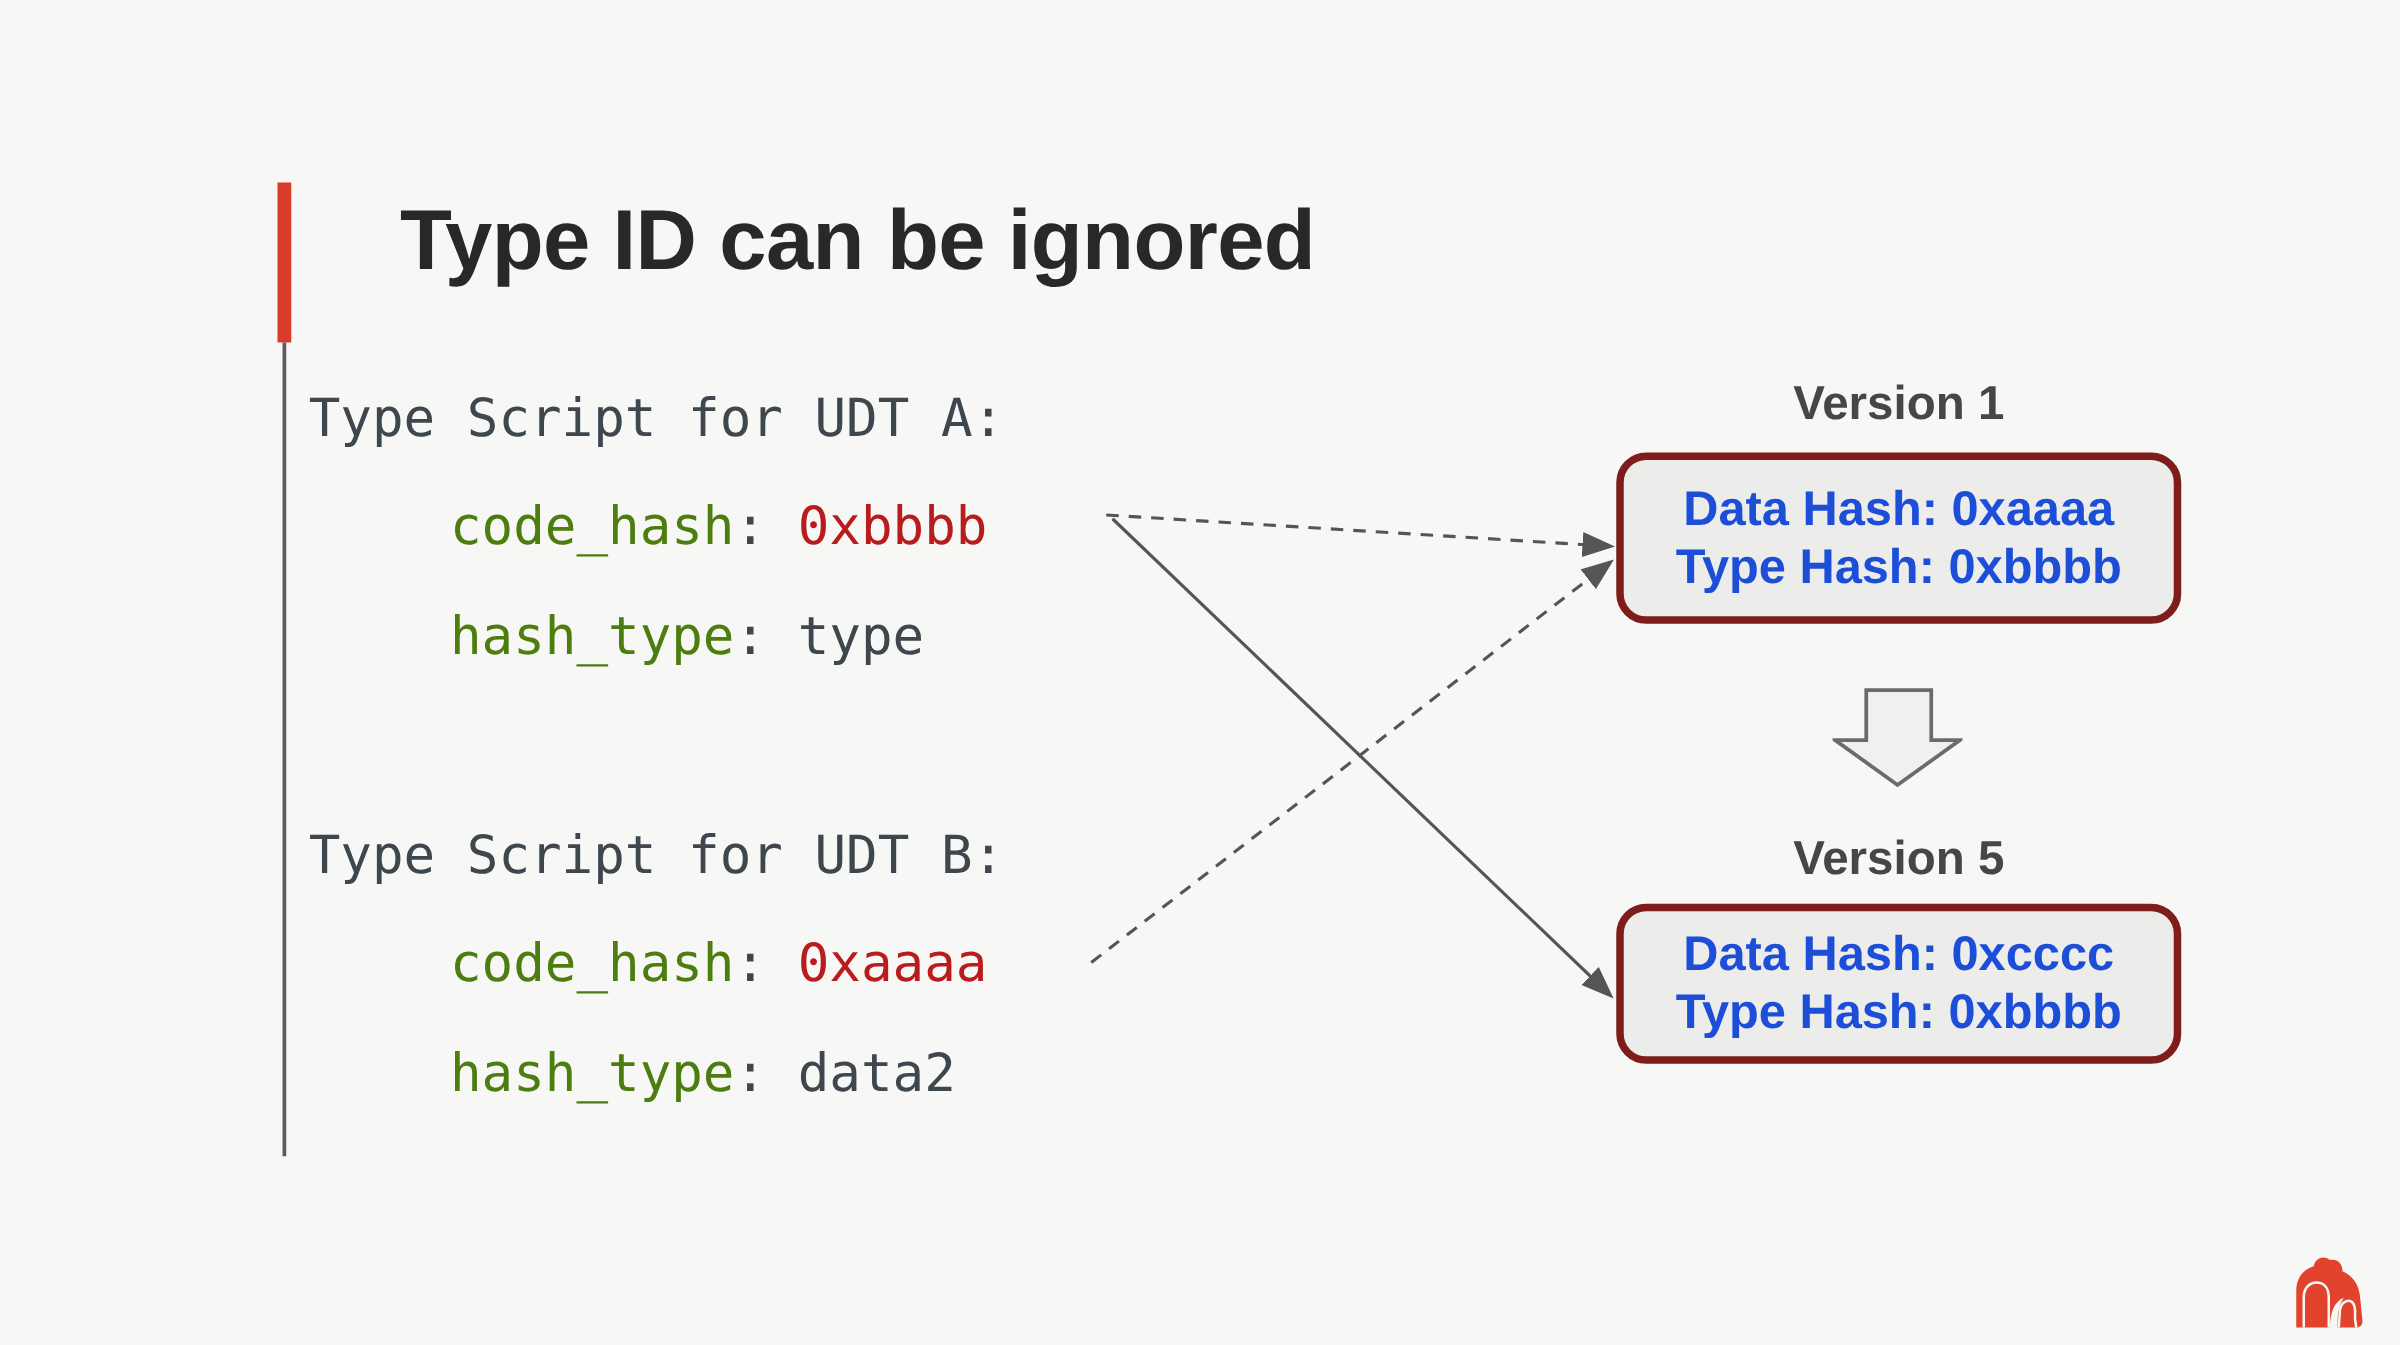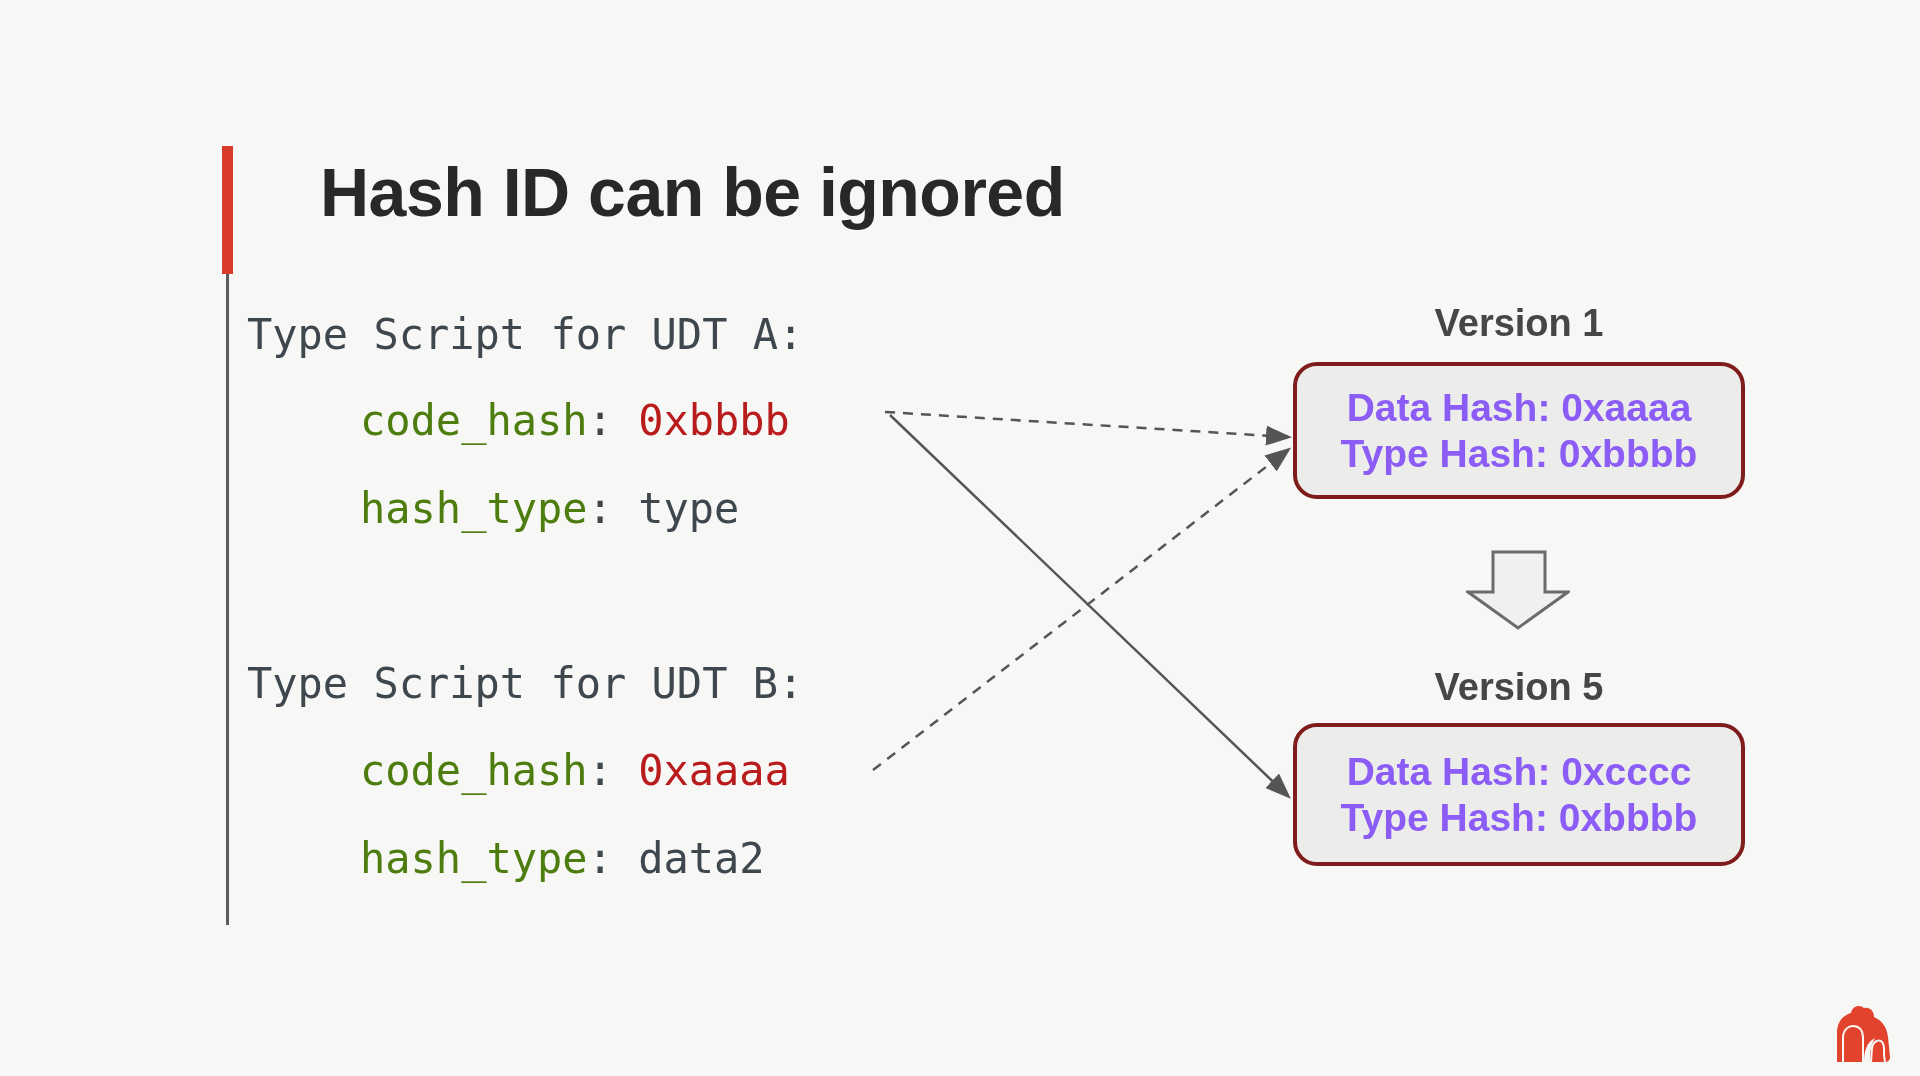--- a/index.html
+++ b/index.html
@@ -75,34 +75,34 @@
   }
   .version-label.v1 { top: 304px; }
   .version-label.v2 { top: 668px; }
 
   .hash-box {
     position: absolute;
     left: 1293px;
     width: 452px;
     box-sizing: border-box;
     background: #ECECEB;
-    border: 4px solid #7f1d1d;
+    border: 6px solid #7f1d1d;
     border-radius: 24px;
     display: flex;
     flex-direction: column;
     align-items: center;
     justify-content: center;
     font-size: 39px;
     font-weight: 700;
-    color: #8b5cf6;
+    color: #1d4ed8;
     line-height: 1.17;
     text-align: center;
   }
   .hash-box.v1 { top: 362px; height: 137px; }
-  .hash-box.v2 { top: 723px; height: 143px; }
+  .hash-box.v2 { top: 723px; height: 128px; }
 
   
   .connector-layer {
     position: absolute;
     left: 0; top: 0;
     width: 1920px; height: 1076px;
     pointer-events: none;
   }
   .connector-layer line.dashed {
     stroke: #555555;
@@ -126,21 +126,21 @@
     width: 64px; height: 64px;
   }
 </style>
 </head>
 <body>
 
 <div class="slide">
 
   <div class="accent-bar"></div>
   <div class="rule-line"></div>
-  <h1 class="title">Hash ID can be ignored</h1>
+  <h1 class="title">Type ID can be ignored</h1>
 
   <div class="code-line l-a-header">Type Script for UDT A:</div>
   <div class="code-line l-a-code"><span class="key">code_hash</span><span class="sep">: </span><span class="val-hash">0xbbbb</span></div>
   <div class="code-line l-b-header">Type Script for UDT B:</div>
 
   <div class="code-line l-a-type"><span class="key">hash_type</span><span class="sep">: </span><span class="val-plain">type</span></div>
   <div class="code-line l-b-code"><span class="key">code_hash</span><span class="sep">: </span><span class="val-hash">0xaaaa</span></div>
   <div class="code-line l-b-type"><span class="key">hash_type</span><span class="sep">: </span><span class="val-plain">data2</span></div>
 
   <svg class="connector-layer" viewBox="0 0 1920 1076" xmlns="http://www.w3.org/2000/svg">

